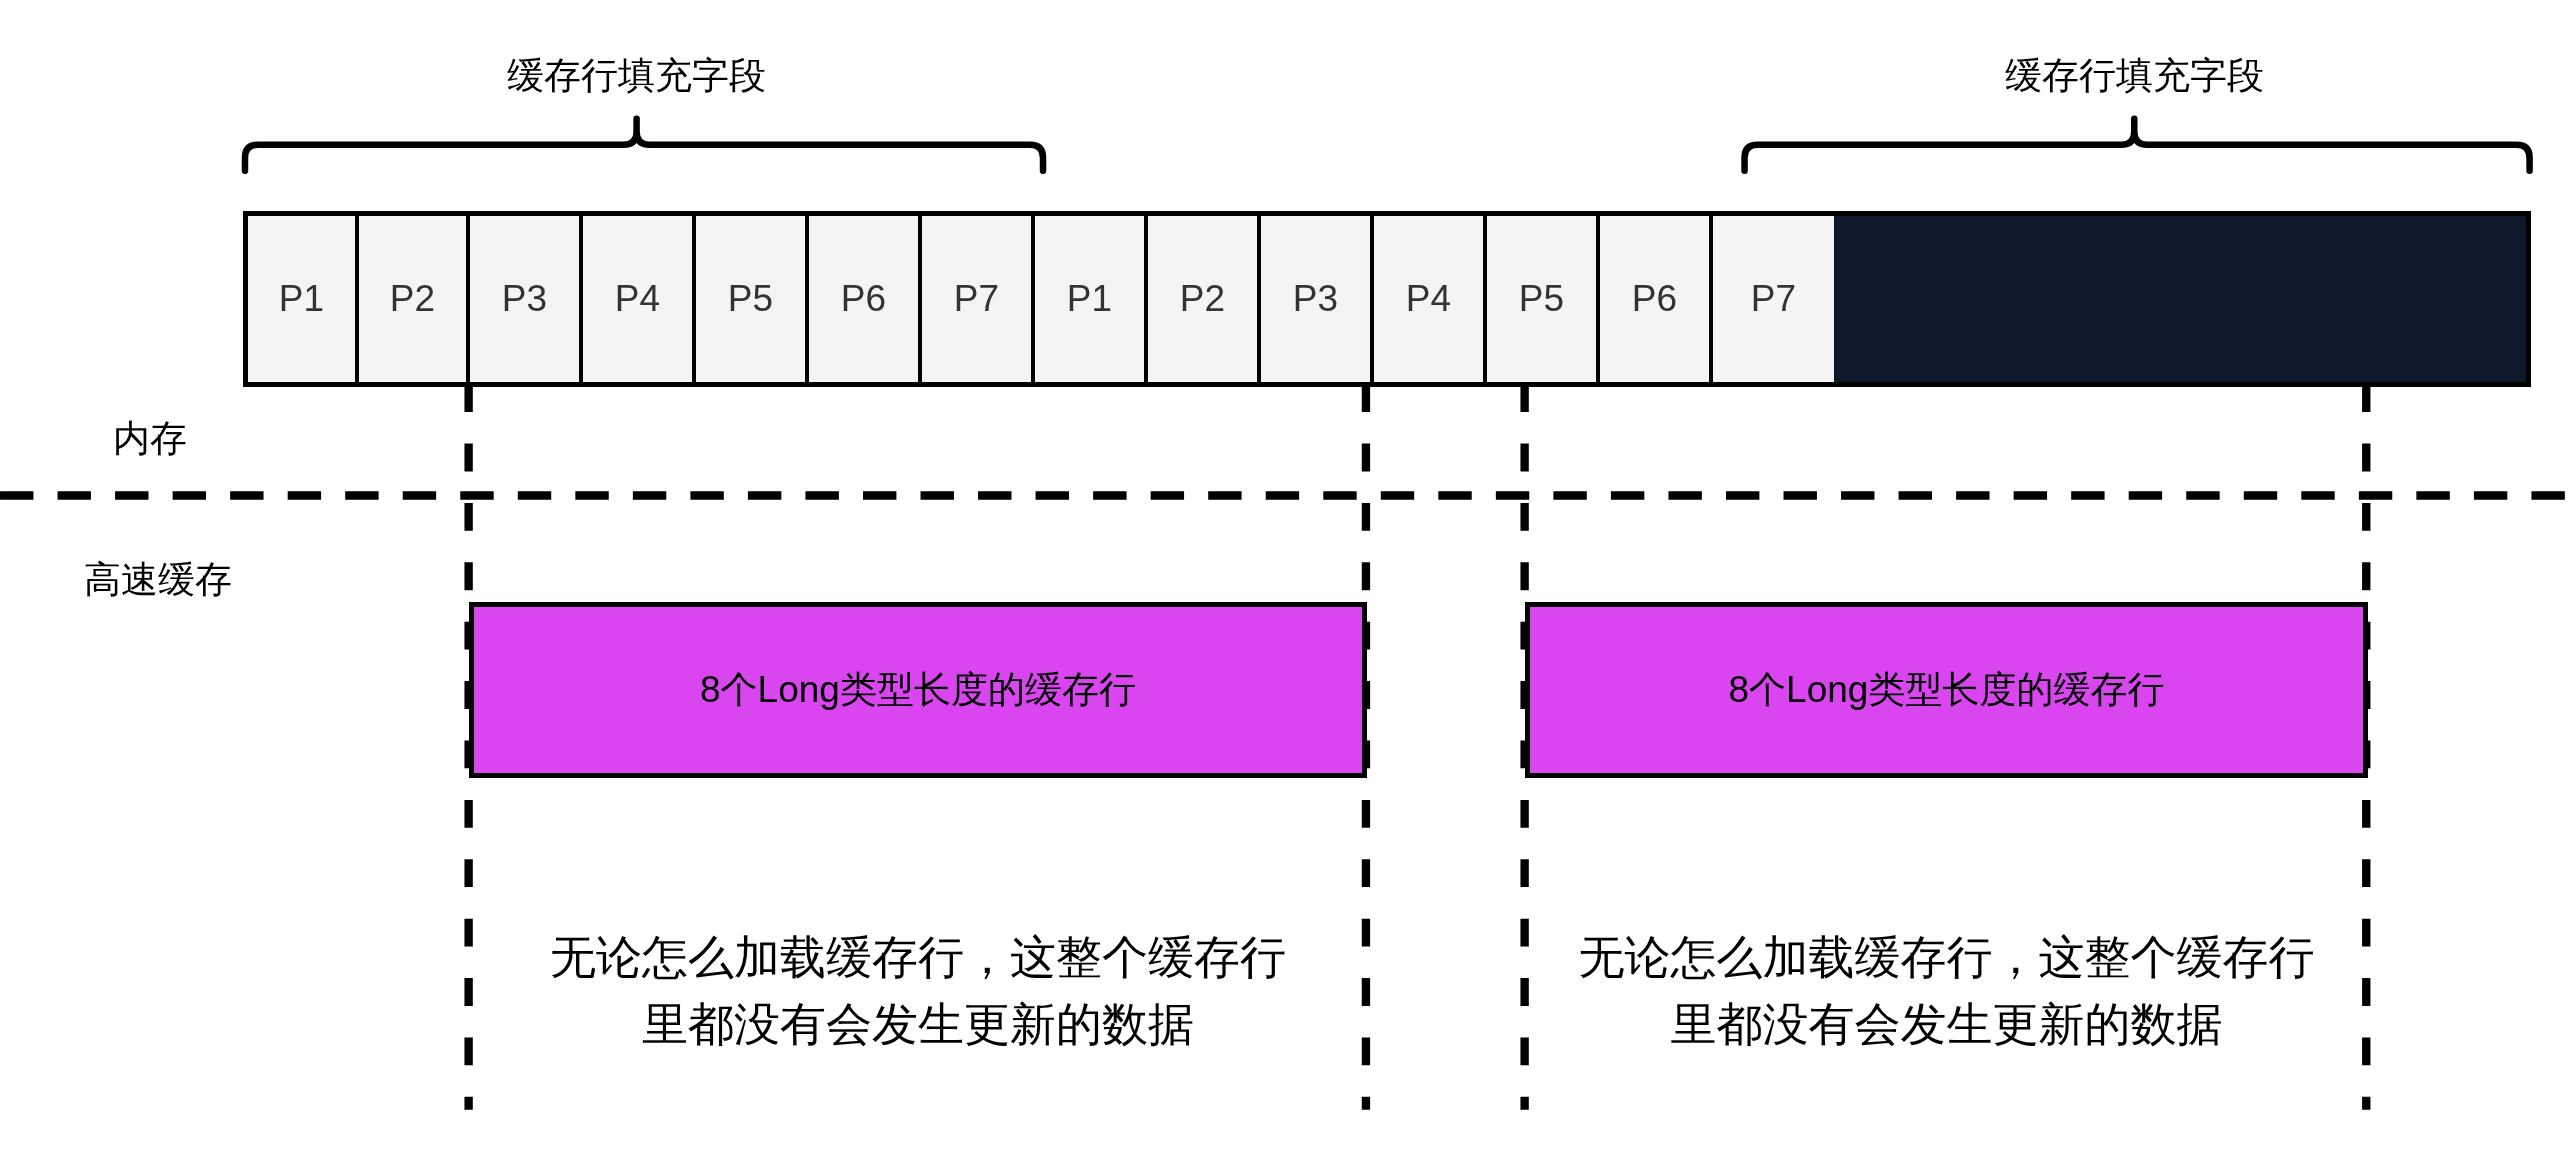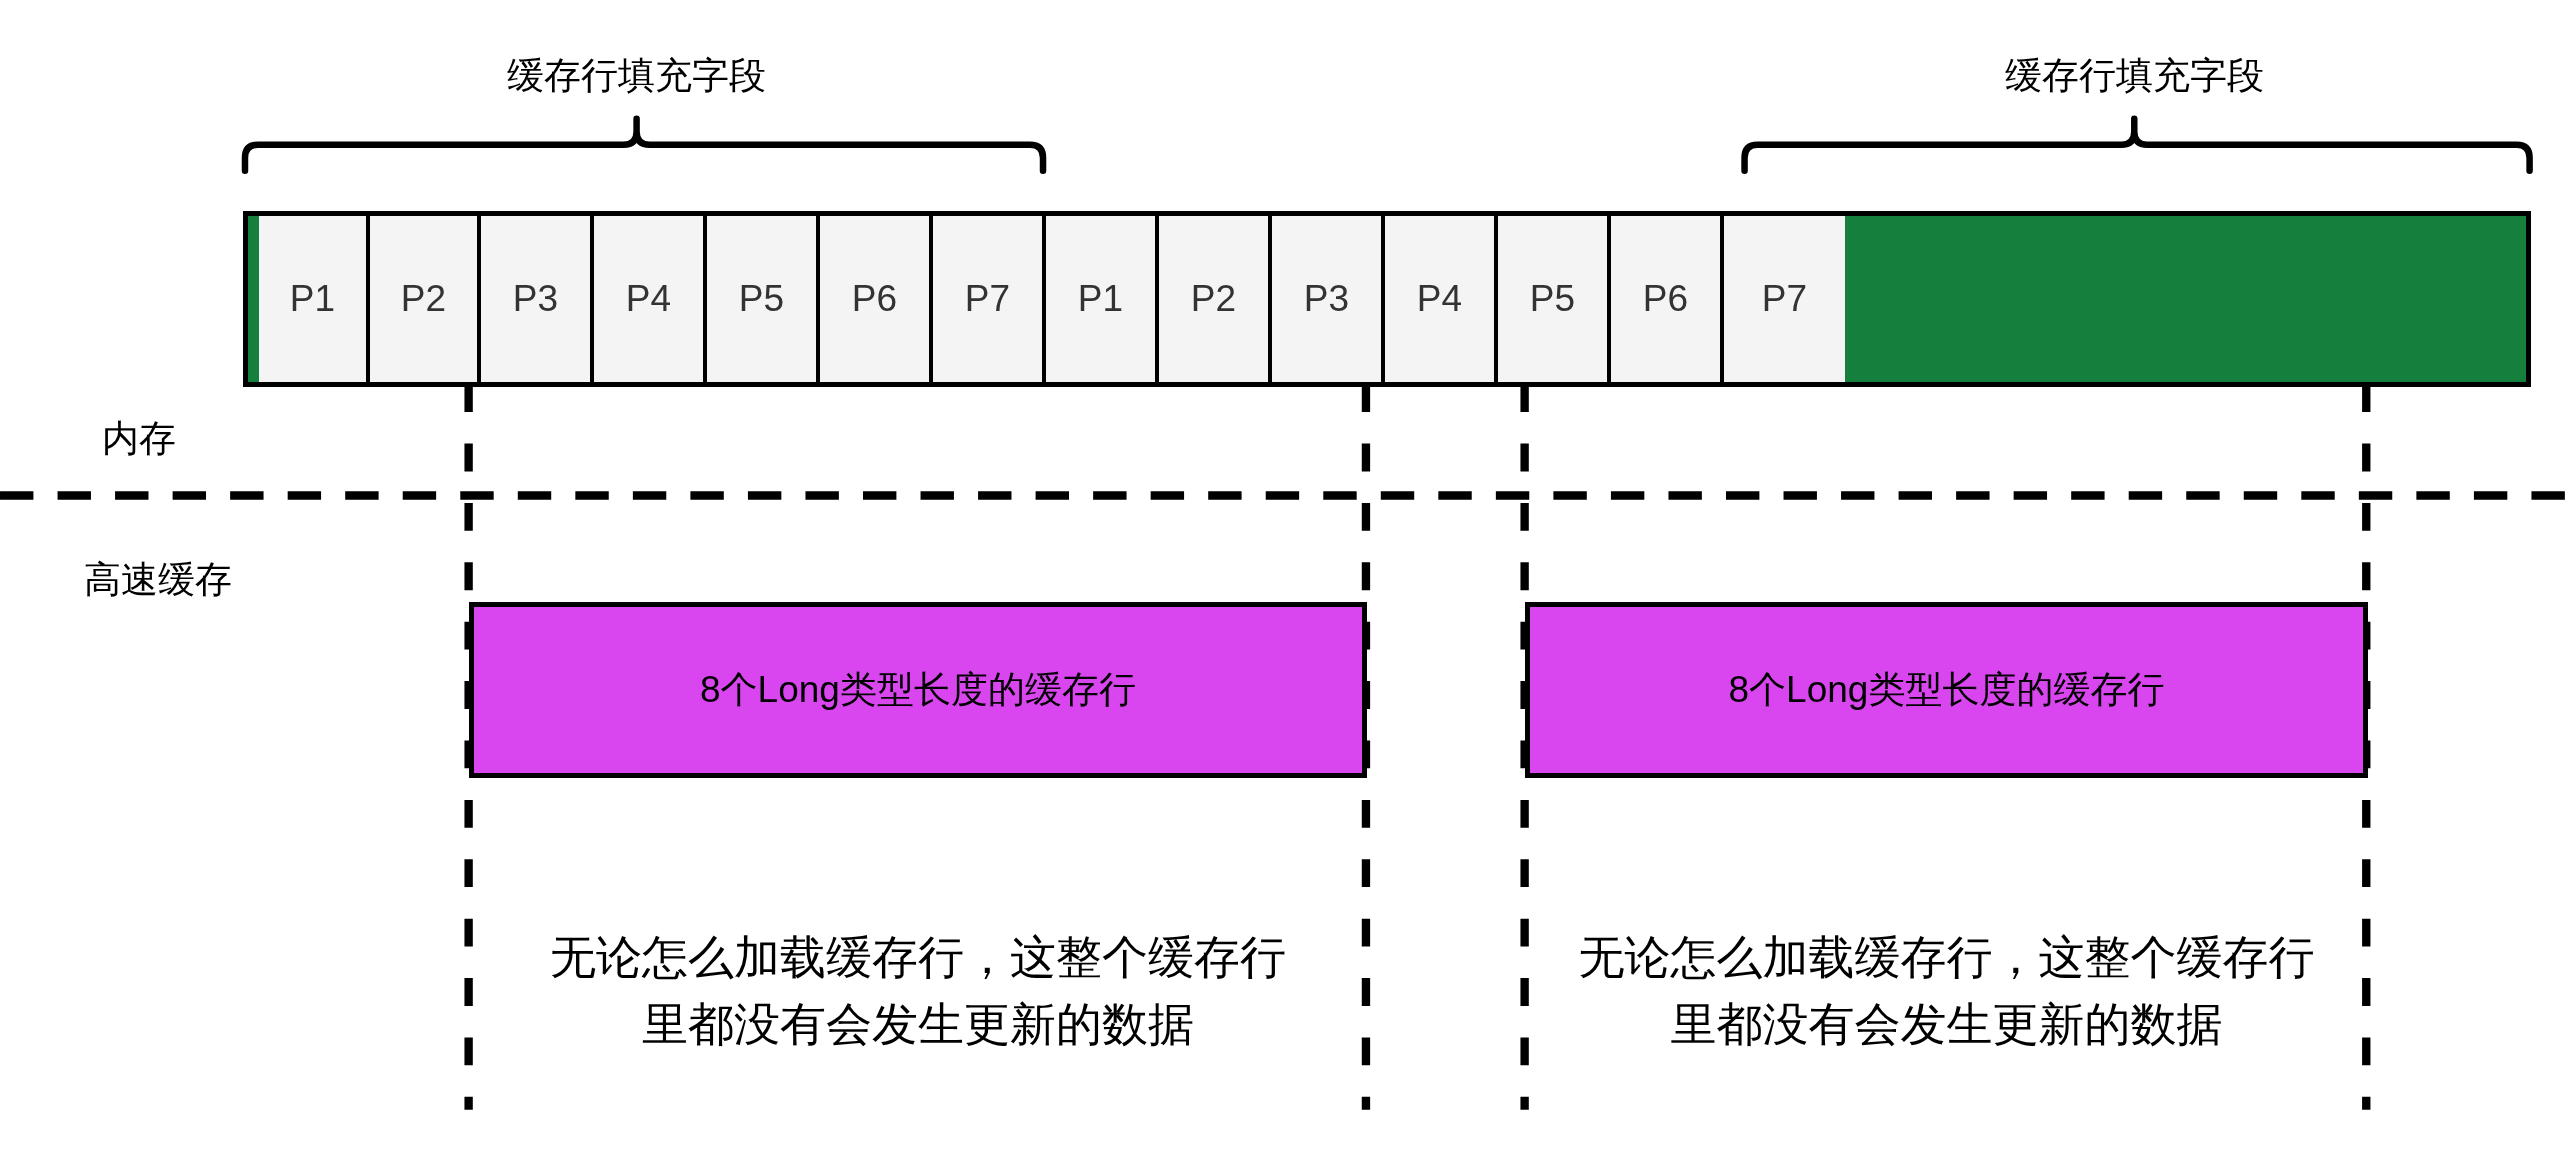--- a/index.html
+++ b/index.html
@@ -28,22 +28,21 @@
     white-space: nowrap;
     text-align: center;
   }
 
   
   .mem-bar {
     position: absolute;
     display: flex;
     box-sizing: border-box;
     border: 5.6px solid #000;
-    background: #15803d;
-    padding-left: 11px;
+    background: #0f172a;
   }
   .cell {
     box-sizing: border-box;
     display: flex;
     align-items: center;
     justify-content: center;
     font-size: 37px;
     color: #333333;
     background: #f4f4f4;
     border-right: 4.6px solid #000;
@@ -147,21 +146,21 @@
 
     <div class="cell" style="width: 113px;">P1</div>
     <div class="cell" style="width: 113px;">P2</div>
     <div class="cell" style="width: 113px;">P3</div>
     <div class="cell" style="width: 113px;">P4</div>
     <div class="cell" style="width: 113px;">P5</div>
     <div class="cell" style="width: 113px;">P6</div>
     <div class="cell" style="width: 121px;">P7</div>
   </div>
 
-  <div class="side-label" style="left: 102px; top: 414px;">内存</div>
+  <div class="side-label" style="left: 113px; top: 414px;">内存</div>
 
   <div class="side-label" style="left: 84px; top: 555px;">高速缓存</div>
 
   <div class="cache-box" style="left: 469px; top: 602px; width: 898px; height: 176px;">
     <span>8个Long类型长度的缓存行</span>
   </div>
 
   <div class="cache-box" style="left: 1525px; top: 602px; width: 843px; height: 176px;">
     <span>8个Long类型长度的缓存行</span>
   </div>

